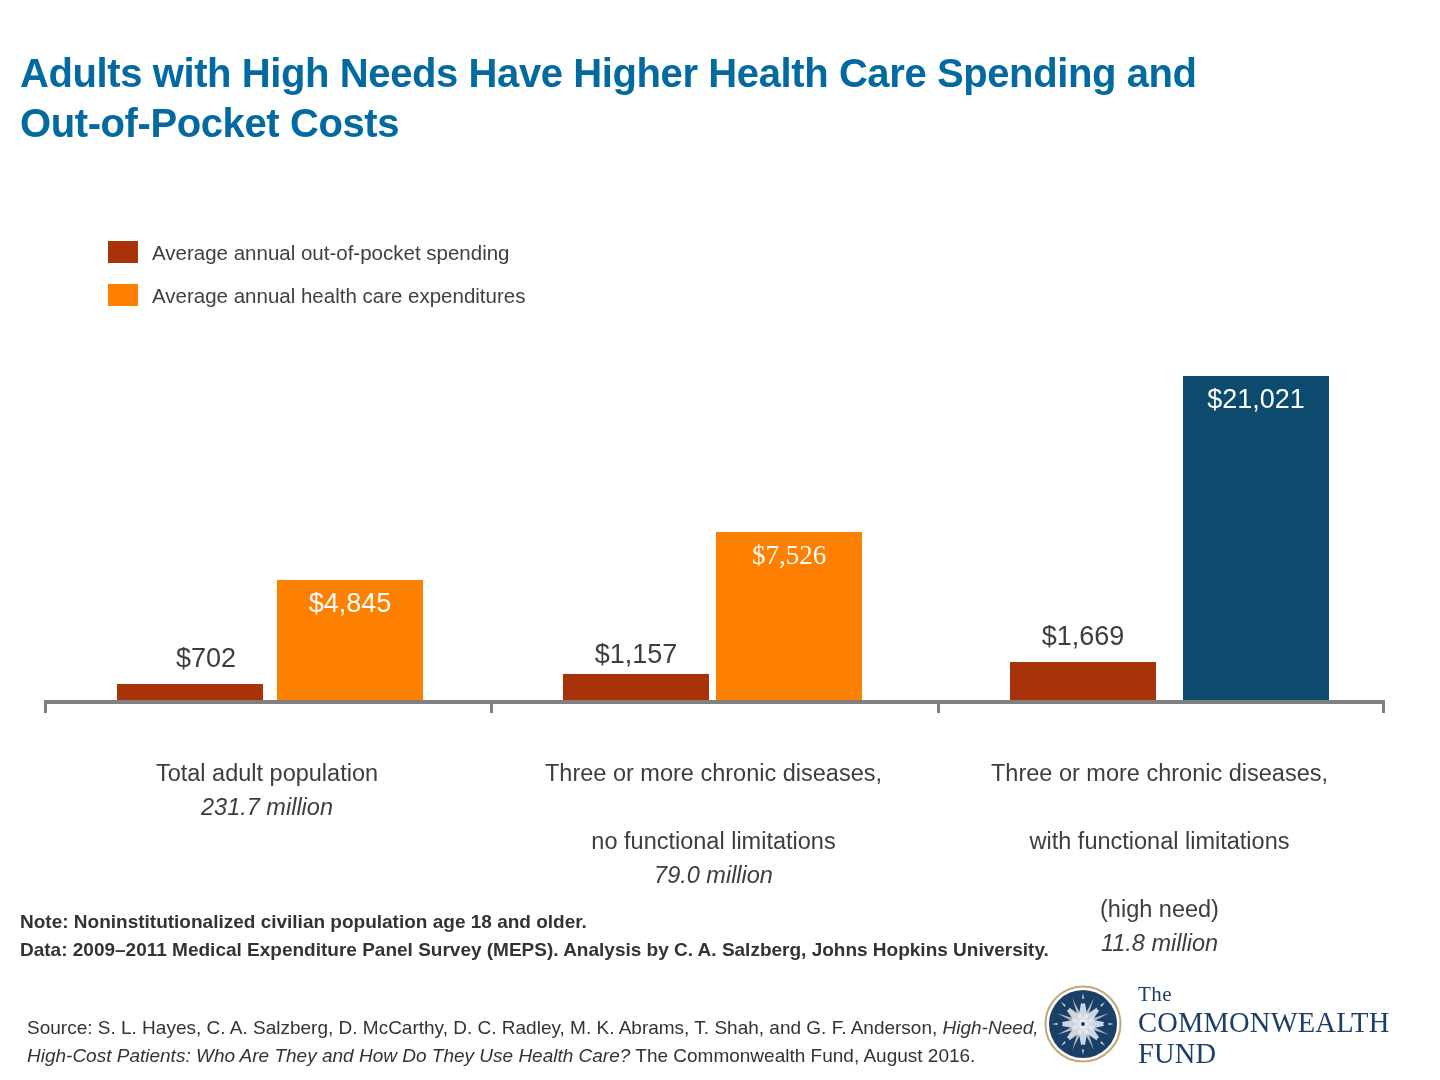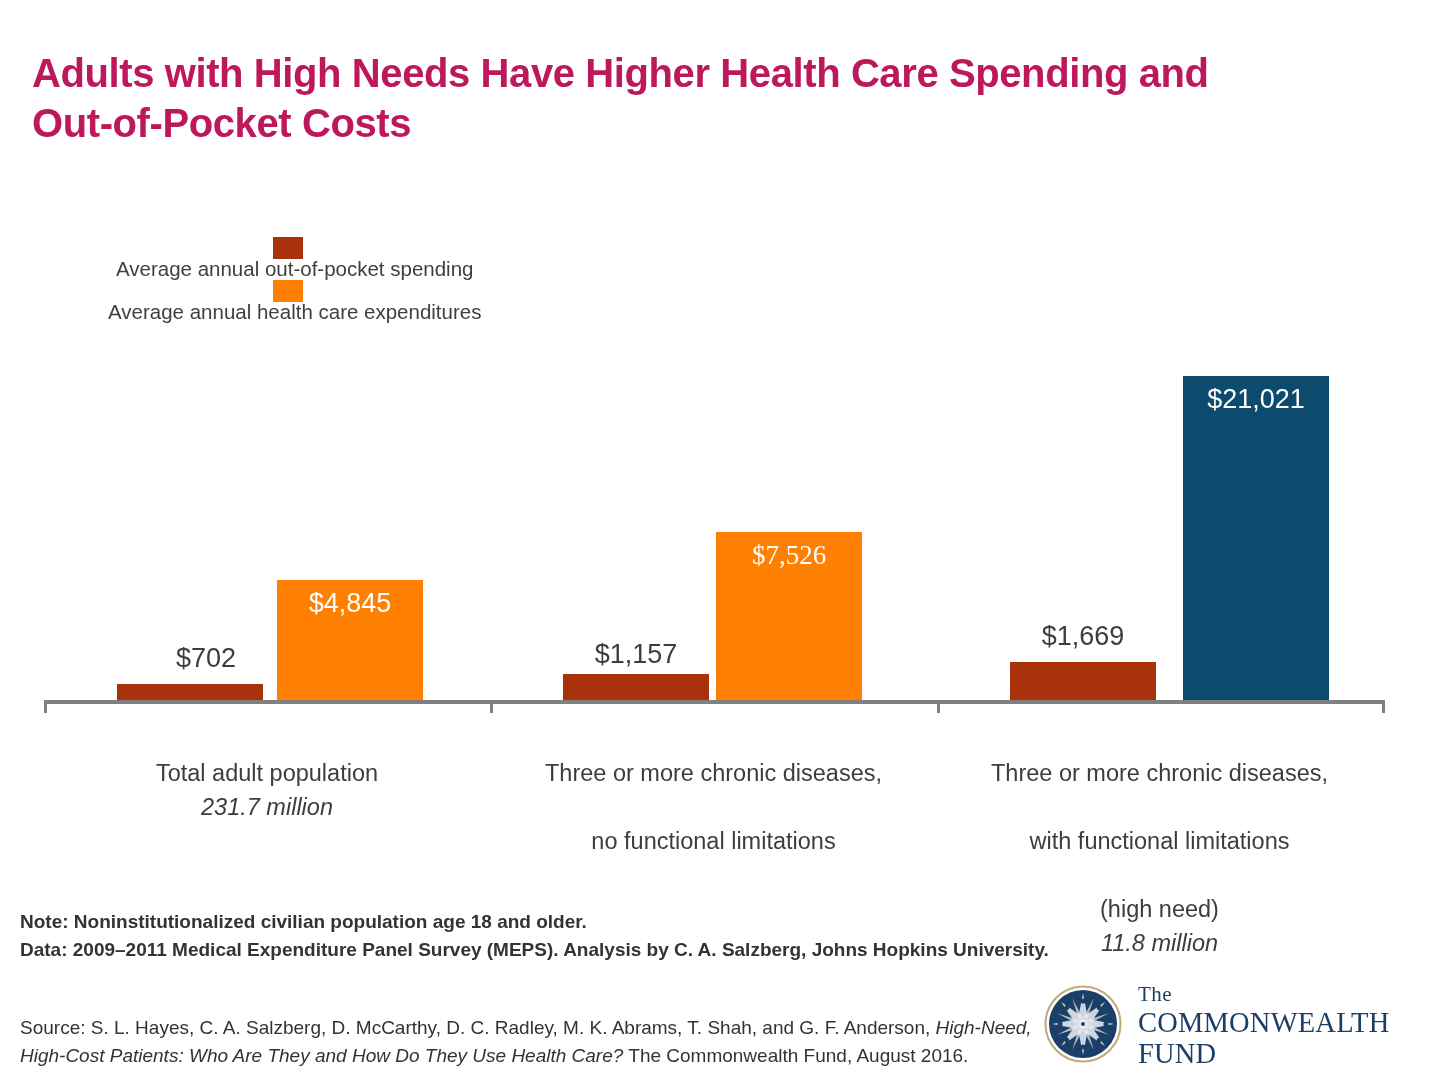--- a/index.html
+++ b/index.html
@@ -10,43 +10,42 @@
     background: #ffffff;
     font-family: "Liberation Sans", sans-serif;
     color: #3d3d3d;
     position: relative;
     overflow: hidden;
   }
 
   
   #title {
     position: absolute;
-    left: 32px;
+    left: 20px;
     top: 48px;
     width: 1340px;
     font-size: 40px;
     font-weight: bold;
     line-height: 1.26;
     letter-spacing: -0.4px;
-    color: #be185d;
+    color: #0369a1;
     white-space: pre-line;
   }
 
   
   #legend {
     position: absolute;
     left: 108px;
     top: 237px;
   }
   .legend-row {
     display: flex;
-    align-items: center;
+    align-items: flex-end;
     height: 26px;
     margin-bottom: 17px;
-    flex-direction: column;
   }
   .legend-swatch {
     width: 30px;
     height: 22px;
     margin-right: 14px;
     flex: 0 0 auto;
   }
   .legend-label {
     font-size: 20.5px;
     color: #3f3f3f;
@@ -119,21 +118,21 @@
     position: absolute;
     left: 20px;
     top: 908px;
     font-size: 19px;
     line-height: 1.48;
     color: #333333;
     font-weight: bold;
   }
   #source {
     position: absolute;
-    left: 20px;
+    left: 27px;
     top: 1014px;
     width: 1060px;
     font-size: 19px;
     line-height: 1.48;
     color: #333333;
   }
   #source i { font-style: italic; }
 
   
   #logo {
@@ -206,20 +205,21 @@
   </div>
 
   <div class="cat-label" style="left:44px;width:446px;">
     <span>Total adult population</span>
     <span class="cat-count">231.7 million</span>
   </div>
 
   <div class="cat-label" style="left:490px;width:447px;">
     <span>Three or more chronic diseases,</span><br>
     <span>no functional limitations</span>
+    <span class="cat-count">79.0 million</span>
   </div>
 
   <div class="cat-label" style="left:937px;width:445px;">
     <span>Three or more chronic diseases,</span><br>
     <span>with functional limitations</span><br>
     <span>(high need)</span>
     <span class="cat-count">11.8 million</span>
   </div>
 </div>
 

